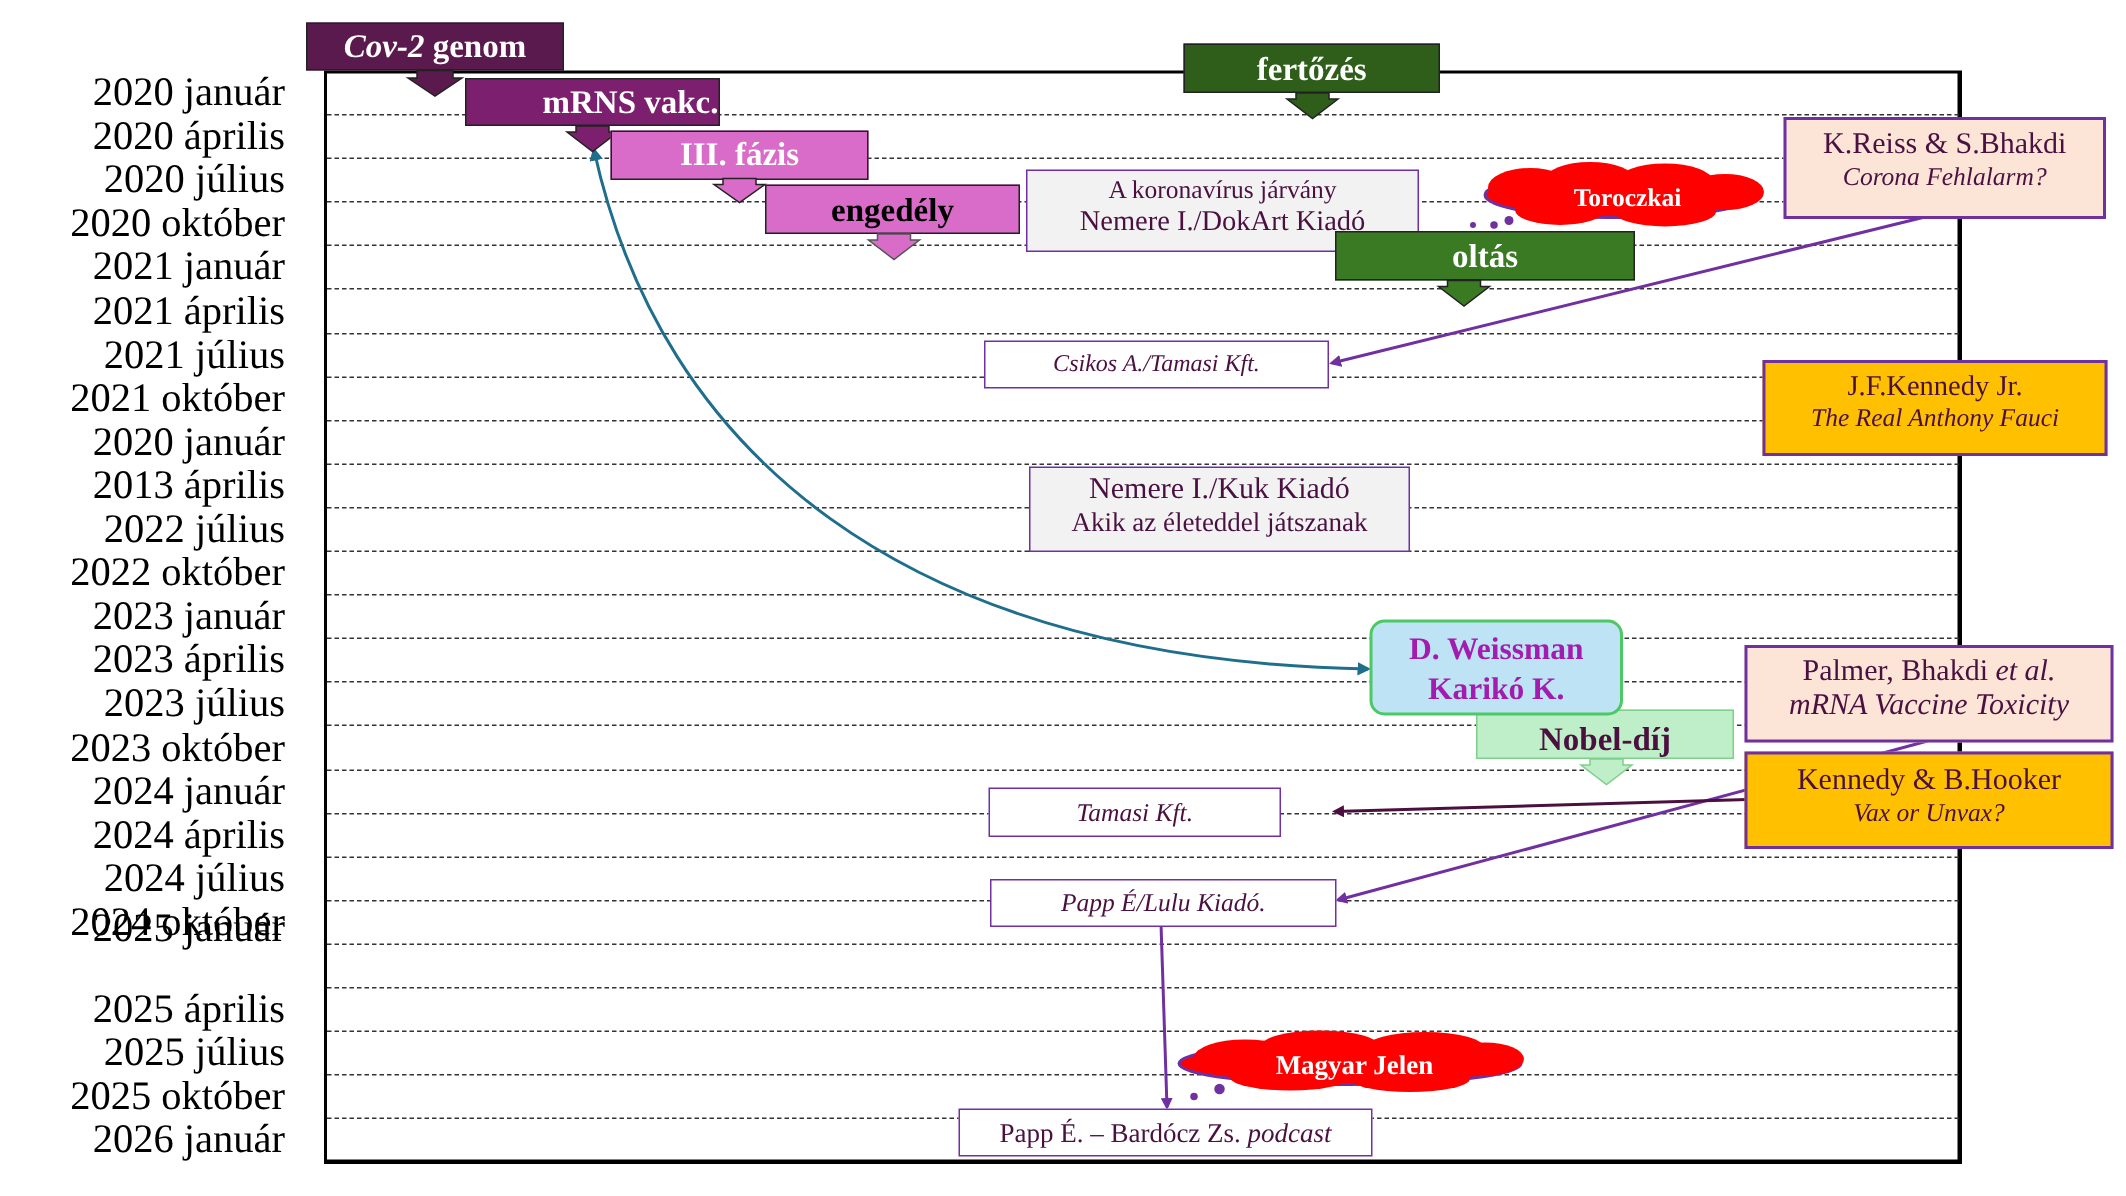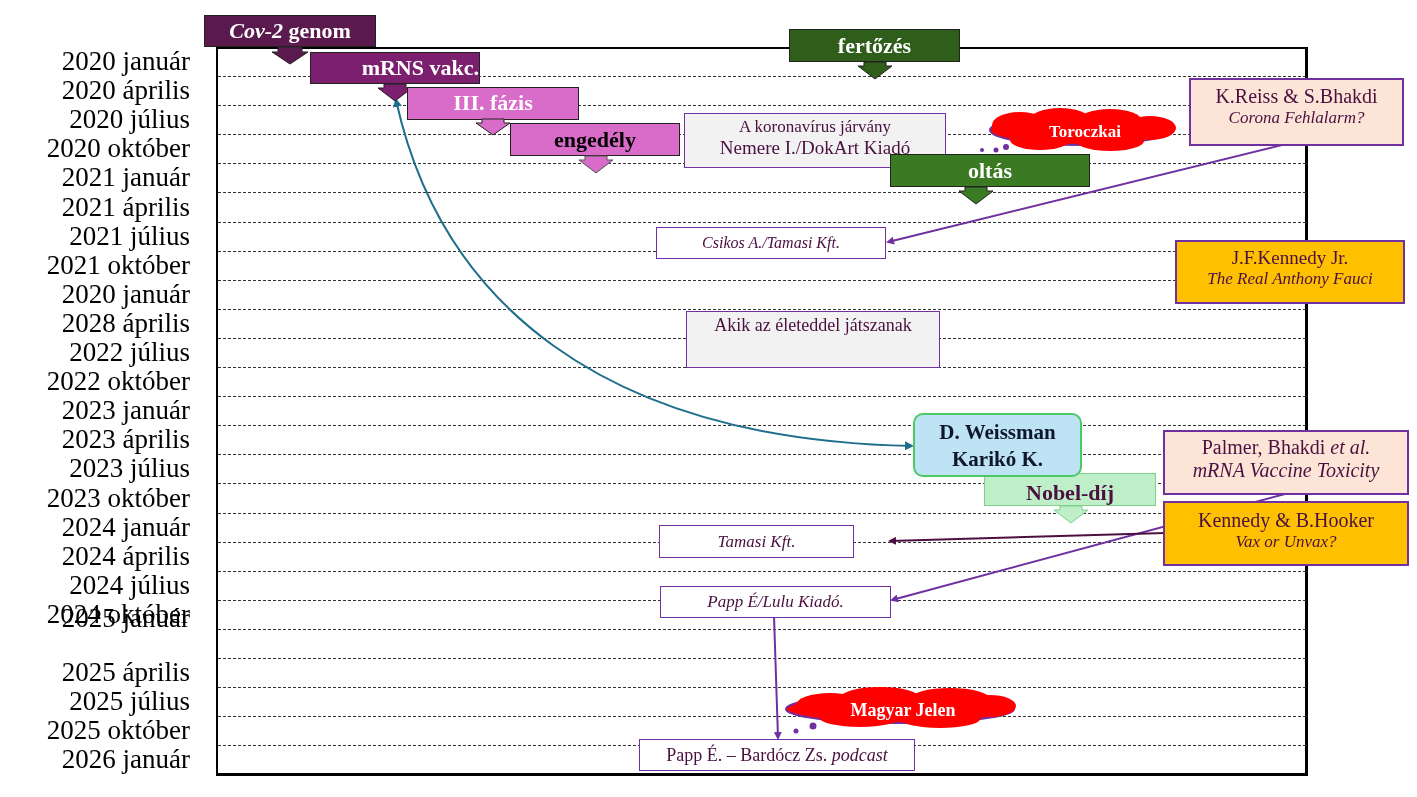--- a/index.html
+++ b/index.html
@@ -19,21 +19,21 @@
 <div id="ylabels">
     <div class="ylabel" style="top: 47px;">2020 január</div>
     <div class="ylabel" style="top: 76.1px;">2020 április</div>
     <div class="ylabel" style="top: 105.2px;">2020 július</div>
     <div class="ylabel" style="top: 134.3px;">2020 október</div>
     <div class="ylabel" style="top: 163.4px;">2021 január</div>
     <div class="ylabel" style="top: 192.5px;">2021 április</div>
     <div class="ylabel" style="top: 221.6px;">2021 július</div>
     <div class="ylabel" style="top: 250.7px;">2021 október</div>
     <div class="ylabel" style="top: 279.8px;">2020 január</div>
-    <div class="ylabel" style="top: 308.9px;">2028 április</div>
+    <div class="ylabel" style="top: 308.9px;">2013 április</div>
     <div class="ylabel" style="top: 338px; margin-left: 41px;">2022 július</div>
     <div class="ylabel" style="top: 367.1px;">2022 október</div>
     <div class="ylabel" style="top: 396.2px;">2023 január</div>
     <div class="ylabel" style="top: 425.3px;">2023 április</div>
     <div class="ylabel" style="top: 454.4px;">2023 július</div>
     <div class="ylabel" style="top: 483.5px;">2023 október</div>
     <div class="ylabel" style="top: 512.6px;">2024 január</div>
     <div class="ylabel" style="top: 541.7px;">2024 április</div>
     <div class="ylabel" style="top: 570.8px;">2024 július</div>
     <div class="ylabel" style="top: 599.9px;">2024 október</div>
@@ -165,31 +165,32 @@
 <div class="box" style="left:656px;top:227px;width:230px;height:32px;background:#fff;font-size:16px;line-height:30px;">
   <span class="it">Csikos A./Tamasi Kft.</span>
 </div>
 
 <div class="box" style="left:1175px;top:240px;width:230px;height:64px;background:#FFC000;border-width:2.5px;font-size:19px;padding-top:5px;">
   <div>J.F.Kennedy Jr.</div>
   <div class="it" style="font-size:17px;">The Real Anthony Fauci</div>
 </div>
 
 <div class="box" style="left:686px;top:311px;width:254px;height:57px;background:#F2F2F2;font-size:20px;padding-top:3px;">
+  <div>Nemere I./Kuk Kiadó</div>
   <div style="font-size:18px;">Akik az életeddel játszanak</div>
 </div>
 
 <div class="callout" style="left:984px;top:473px;width:172px;height:33px;background:#BFEFC8;border-color:#7FD08A;color:#4B1040;font-size:22px;line-height:38px;">
   <span>Nobel-díj</span>
 </div>
 <svg class="overlay">
     <path d="M1060,506 L1060,510 L1054,510 L1071,523 L1088,510 L1082,510 L1082,506 z" fill="#BFEFC8" stroke="#7FD08A" stroke-width="1"></path>
   </svg>
 
-<div class="callout" style="left:913px;top:413px;width:169px;height:64px;background:#BEE3F5;border:2.5px solid #4CC864;border-radius:10px;color:#0f172a;font-size:21px;line-height:27px;padding-top:4px;">
+<div class="callout" style="left:913px;top:413px;width:169px;height:64px;background:#BEE3F5;border:2.5px solid #4CC864;border-radius:10px;color:#a21caf;font-size:21px;line-height:27px;padding-top:4px;">
   <div>D. Weissman</div>
   <div>Karikó K.</div>
 </div>
 
 <div class="box" style="left:1163px;top:430px;width:246px;height:65px;background:#FCE4D6;border-width:2.5px;font-size:20px;padding-top:4px;">
   <div><span>Palmer, Bhakdi </span><span class="it">et al.</span></div>
   <div class="it">mRNA Vaccine Toxicity</div>
 </div>
 
 <div class="box" style="left:1163px;top:501px;width:246px;height:65px;background:#FFC000;border-width:2.5px;font-size:20px;padding-top:6px;">

